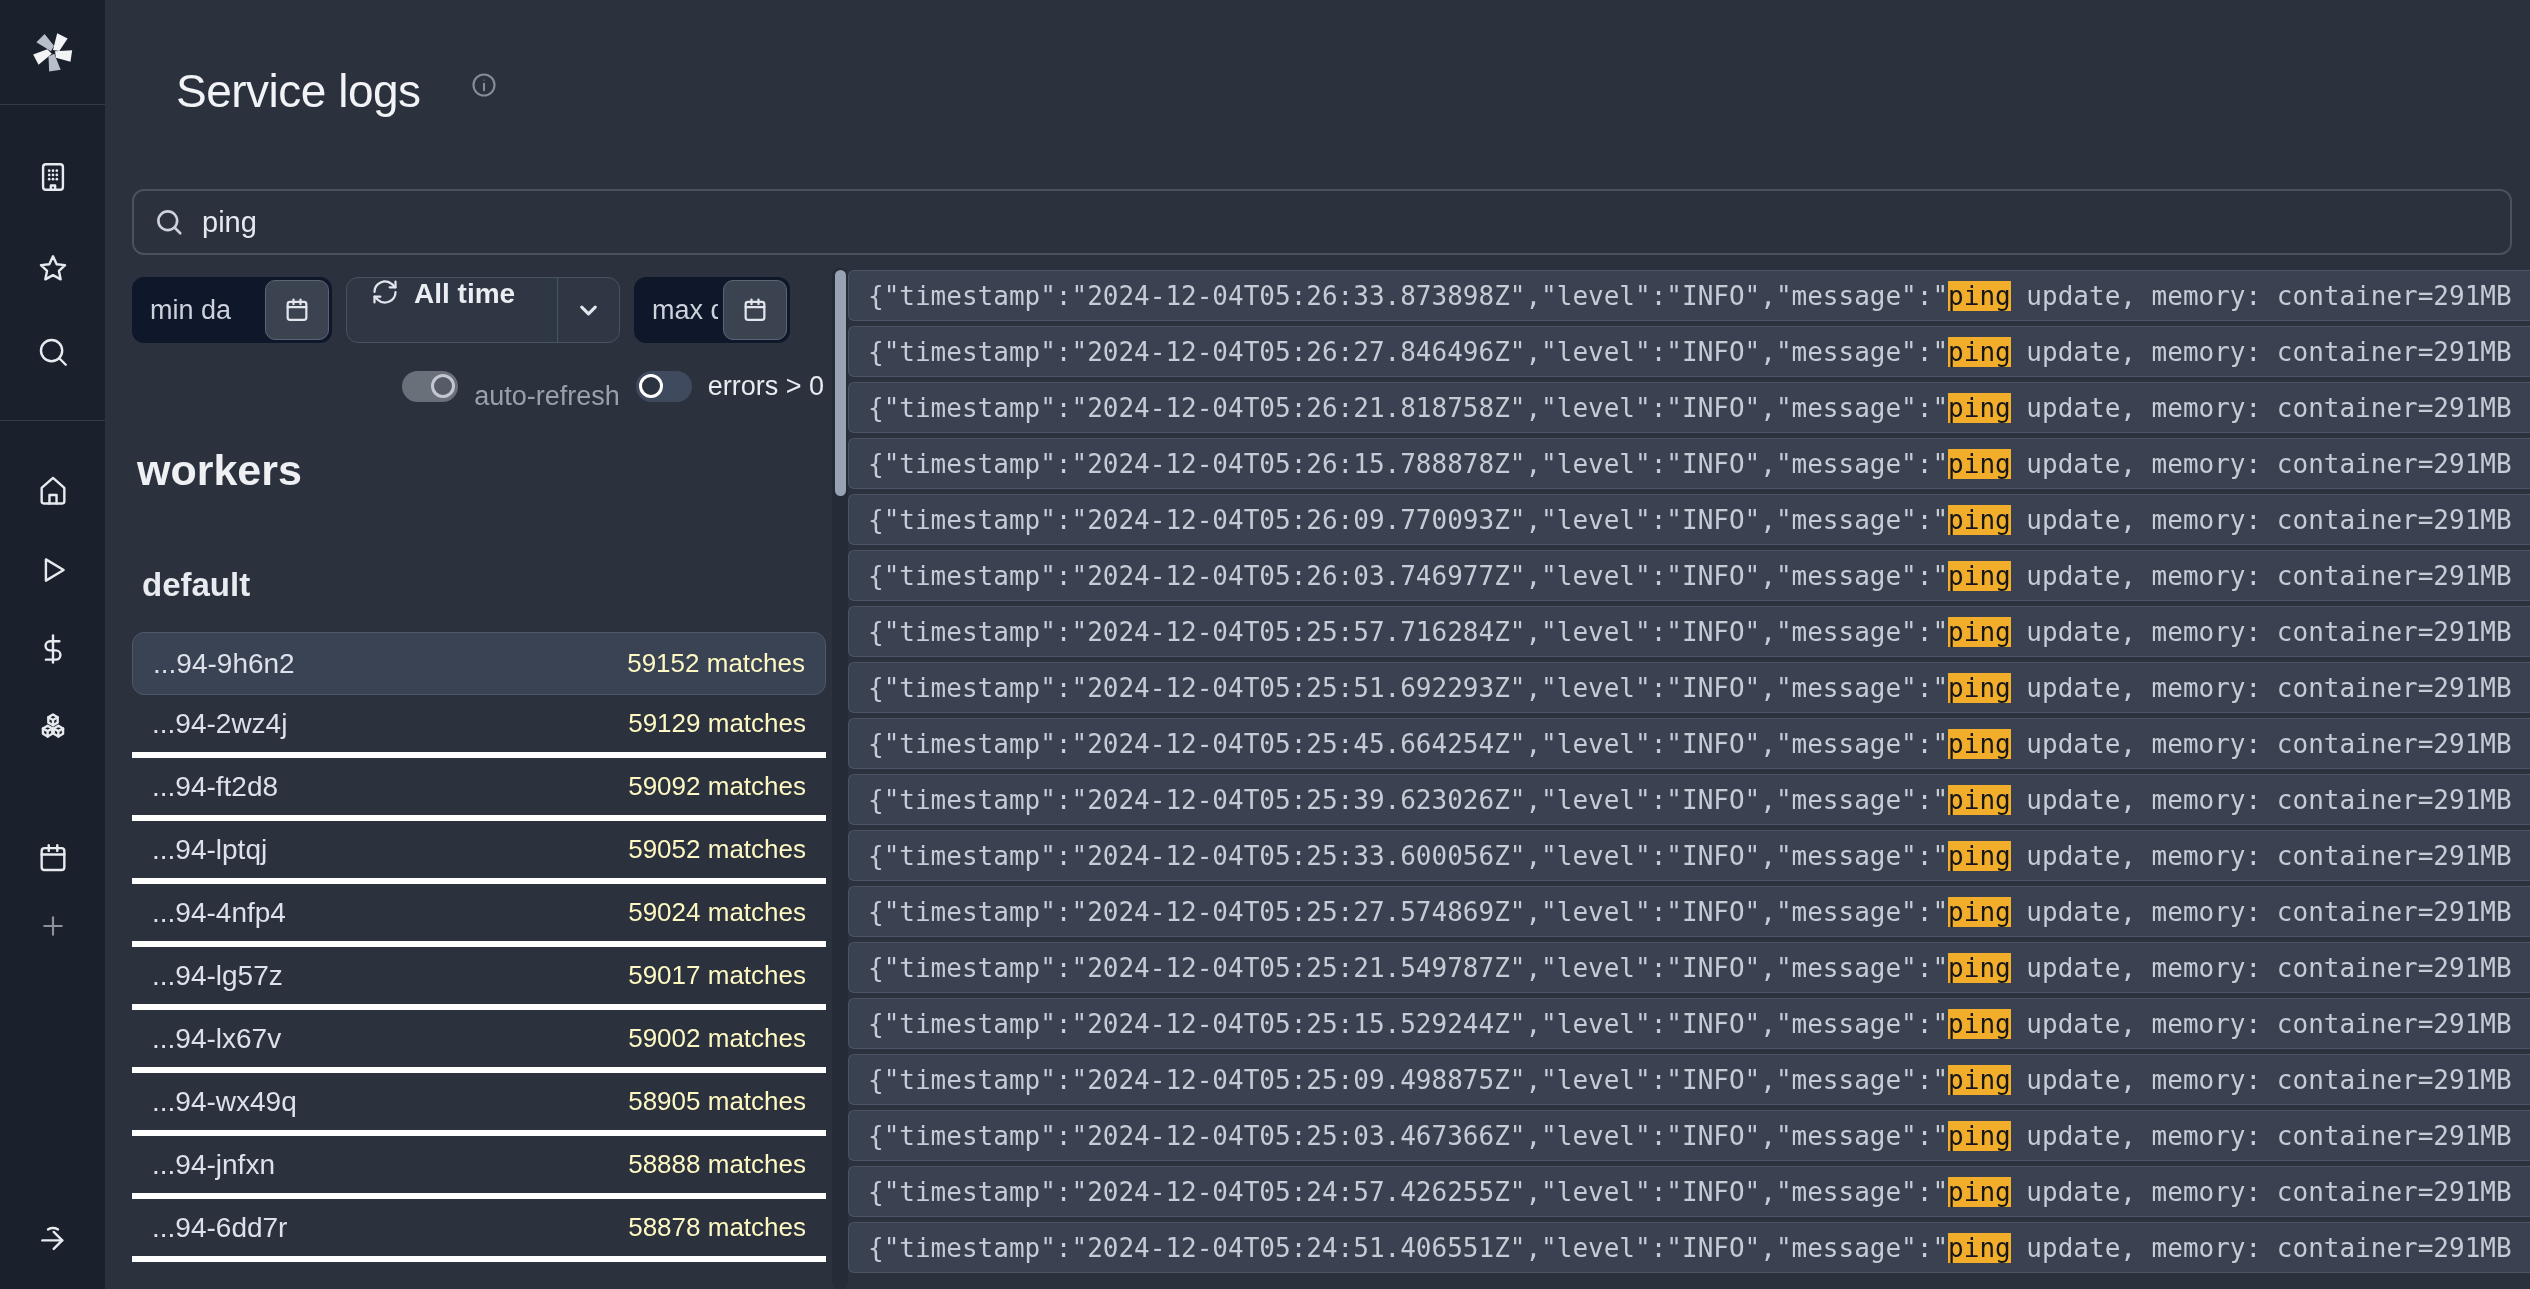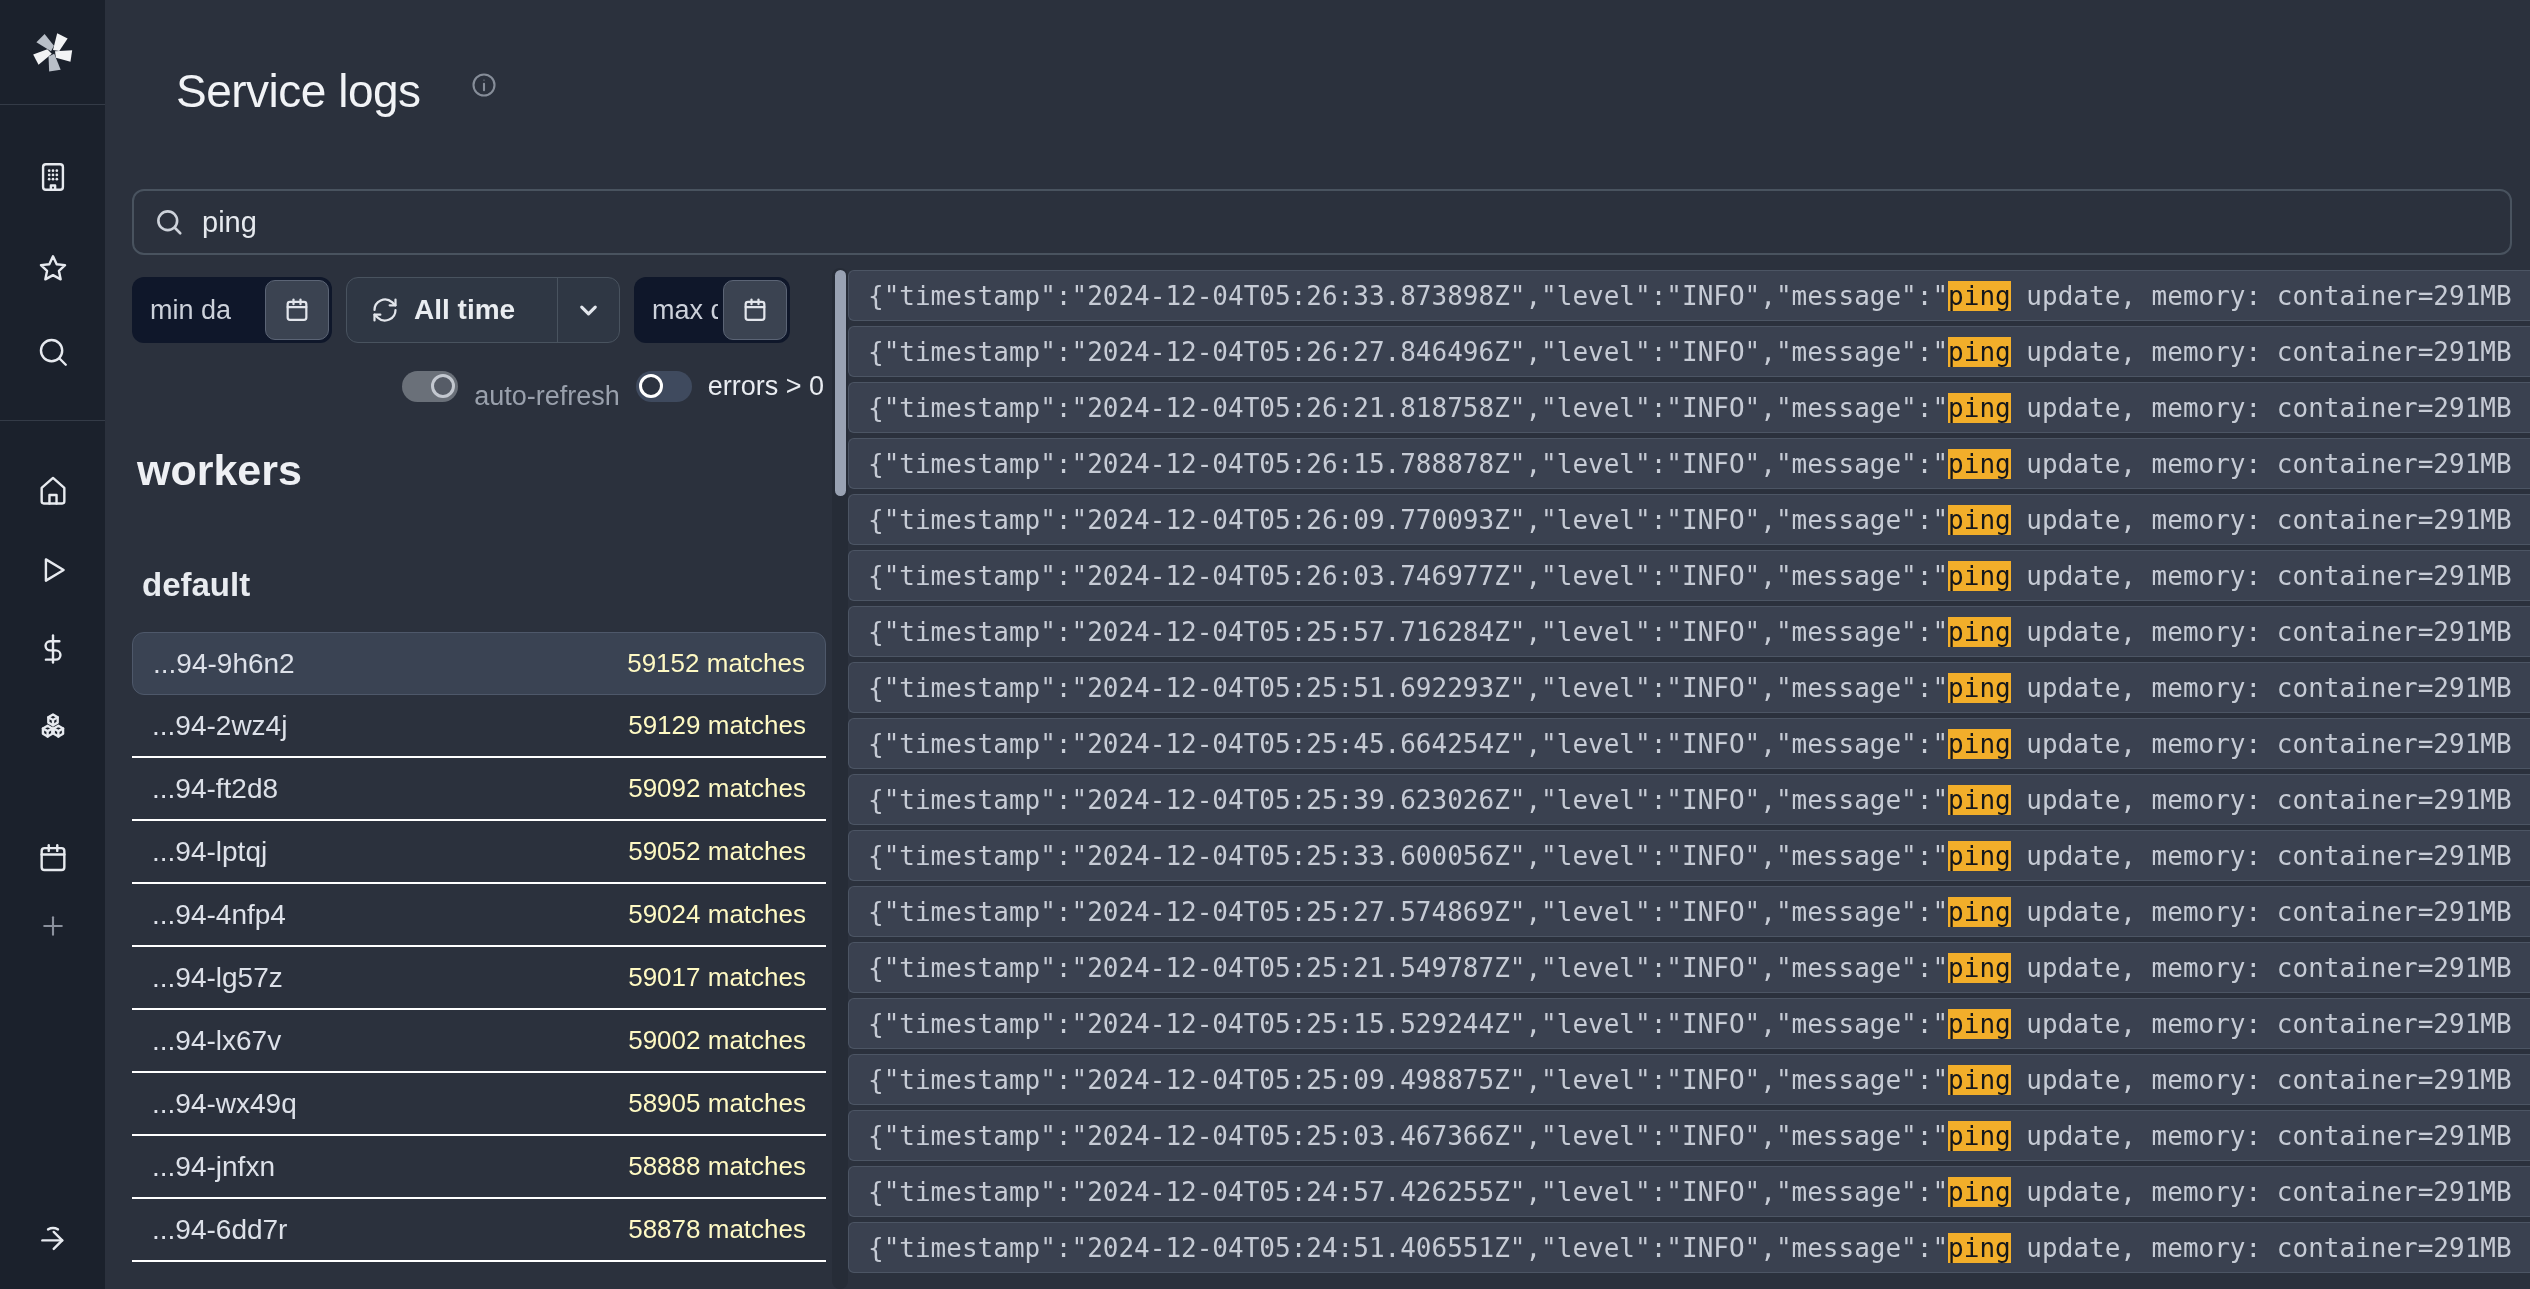--- a/index.html
+++ b/index.html
@@ -38,21 +38,21 @@
   .date-field input { width:100%; height:100%; background:#0f172a; border:none; outline:none;
                       border-radius:12px; padding:0 72px 0 18px; color:#ccd1da; font-size:27px;
                       font-family:"Liberation Sans", sans-serif; }
   .date-field input::placeholder { color:#ccd1da; opacity:1; }
   .cal-btn { position:absolute; right:3px; top:3px; width:64px; height:60px; border-radius:10px;
              border:1.5px solid #5b6475; background:#3b4351; display:flex; align-items:center;
              justify-content:center; cursor:pointer; }
   .cal-btn svg, .time-range svg { stroke:#e3e6ec; fill:none; stroke-width:1.9; stroke-linecap:round; stroke-linejoin:round; }
   .time-range { width:274px; height:66px; border:1.5px solid #49535f; border-radius:12px;
                 background:#2f3744; display:flex; align-items:center; cursor:pointer; }
-  .time-range .tr-main { display:flex; align-items:center; gap:15px; padding-left:24px; flex:1; height:100%; }
+  .time-range .tr-main { display:flex; gap:15px; padding-left:24px; flex:1; height:100%; }
   .tr-label { font-size:28px; font-weight:700; color:#eaedf1; }
   .tr-divider { width:1.5px; height:100%; background:#49535f; }
   .tr-chevron { width:61px; height:100%; display:flex; align-items:center; justify-content:center; }
   .tr-chevron svg { stroke-width:2.8; }
   
   .toggles { position:absolute; left:132px; top:369px; width:692px; height:34px;
              display:flex; align-items:center; justify-content:flex-end; gap:16px; }
   .toggle { position:relative; width:56px; height:31px; border-radius:16px; cursor:pointer; flex:0 0 auto; }
   .toggle .knob { position:absolute; top:3.5px; width:24px; height:24px; border-radius:50%; }
   .toggle.gray { background:#6a7079; }
@@ -60,21 +60,21 @@
   .toggle.blue { background:#3f4a5e; }
   .toggle.blue .knob { left:3.5px; border:3px solid #ffffff; background:#2c3340; }
   .toggle-label { font-size:27px; }
   .toggle-label.dim { color:#99a0ac;margin-top:20px; }
   .toggle-label.lit { color:#e9ecf1; }
   
   .workers-heading { position:absolute; left:137px; top:446px; font-size:43px; font-weight:800; color:#eef0f4; }
   .group-heading { position:absolute; left:142px; top:566px; font-size:33px; font-weight:700; color:#e8ebf0; }
   .worker-list { position:absolute; left:132px; top:616px; width:694px; height:673px; overflow:hidden; }
   .worker-row { height:63px; display:flex; align-items:center; justify-content:space-between;
-                padding:0 20px; border-bottom:2px solid #ffffff; cursor:pointer; }
+                padding:0 20px; border-bottom:6px solid #ffffff; cursor:pointer; }
   .worker-row.selected { background:#3a4353; border:1px solid #4e586a; border-radius:12px;margin-top:16px; }
   .w-name { font-size:28px; color:#dde1e9; }
   .w-matches { font-size:26px; color:#fef9c3; }
   
   .log-scrollbar { position:absolute; left:832px; top:268px; width:16px; height:1021px;
                    background:#262c37; border-radius:8px; }
   .log-scrollbar .thumb { position:absolute; left:2.5px; top:2px; width:11px; height:226px;
                           background:#99a2b3; border-radius:6px; cursor:grab; }
   .right-thumb { position:absolute; left:2521px; top:272px; width:9px; height:40px;
                  background:#9aa3b2; border-radius:5px 0 0 5px; cursor:grab; }

